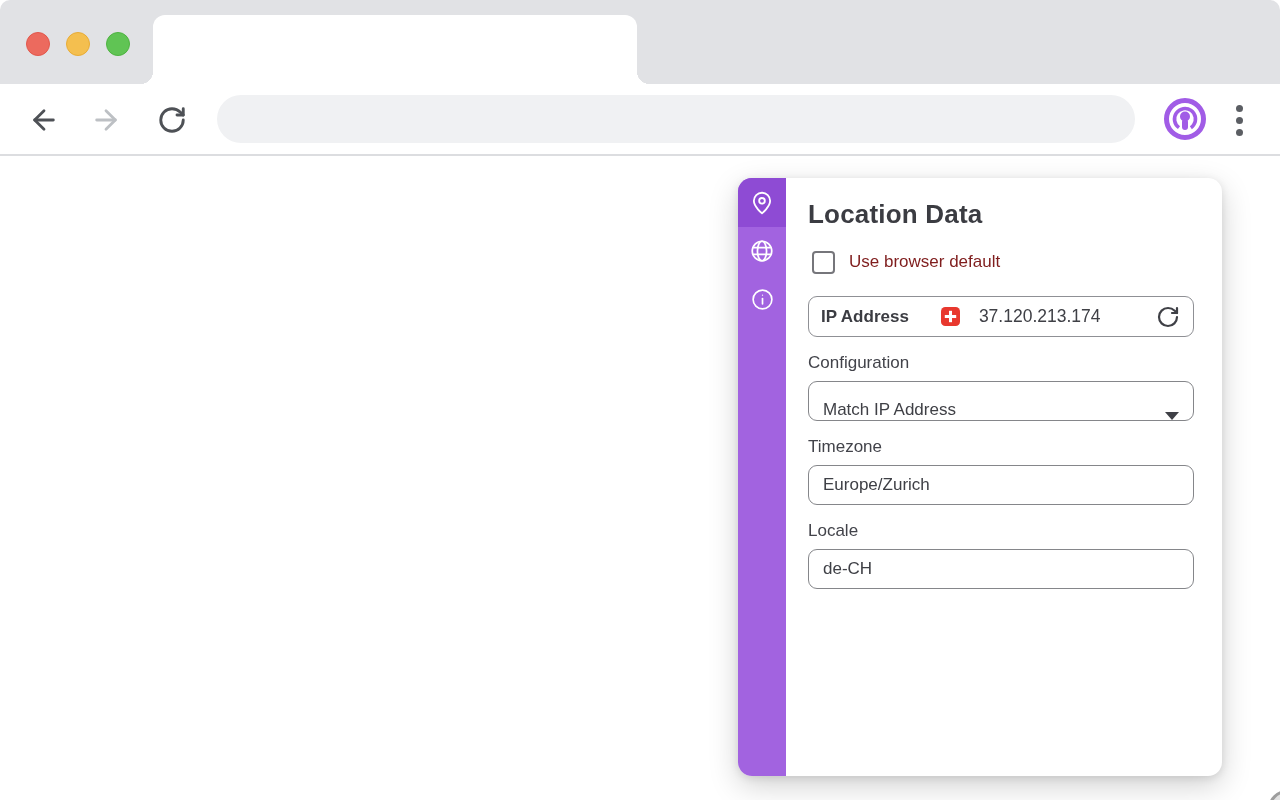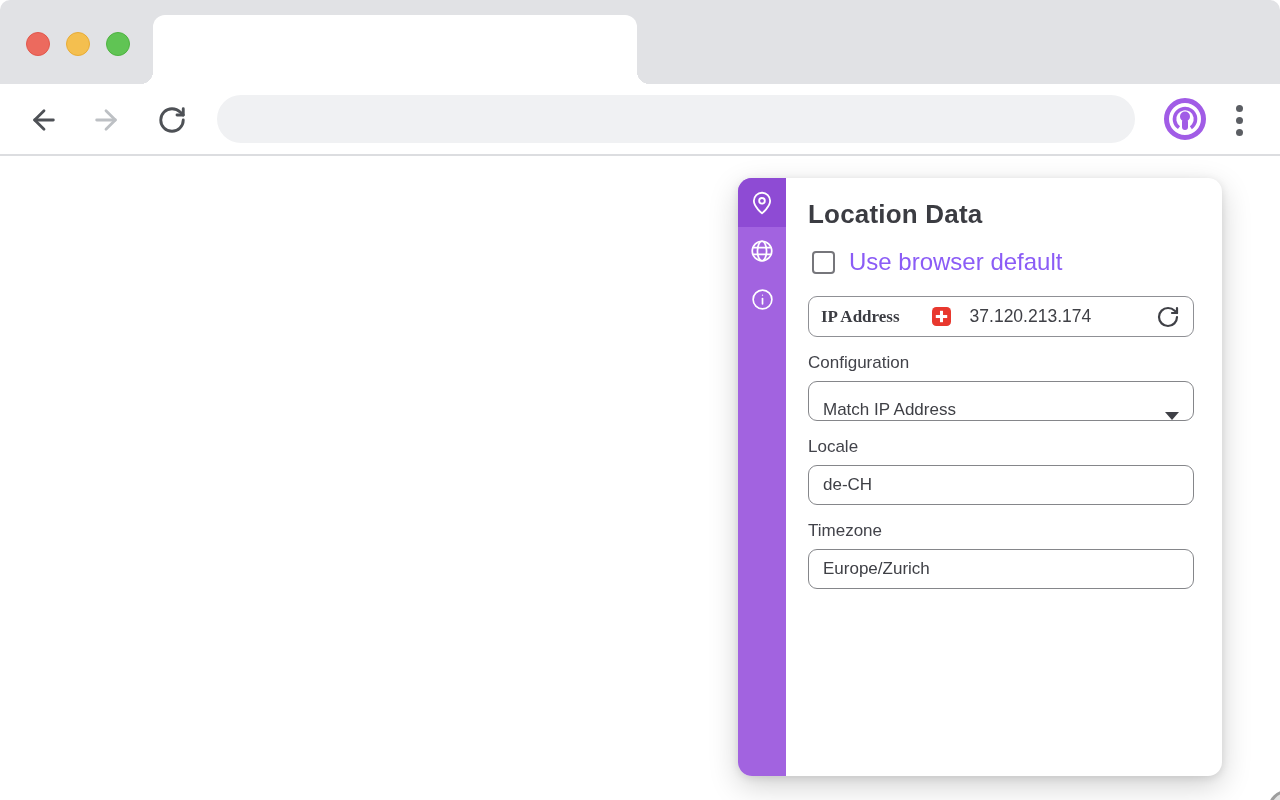--- a/index.html
+++ b/index.html
@@ -53,25 +53,25 @@
   .nav-item { width: 48px; height: 48px; display: flex; align-items: center;
     justify-content: center; cursor: pointer; }
   .nav-item.active { background: var(--accent-active, #8e4bd4); border-radius: 14px 0 0 0; height: 49px; }
 
   .content { position: absolute; left: 48px; top: 0; right: 0; bottom: 0; padding: 20px 28px 0 22px; }
   .popup-title { font-size: 26px; line-height: 32px; font-weight: 700; color: #3b3c42; letter-spacing: .2px; }
 
   .check-row { margin-top: 19px; display: flex; align-items: center; gap: 14px; padding-left: 4px; height: 26px; }
   .checkbox { width: 23px; height: 23px; border: 2px solid #76767b; border-radius: 4px;
     background: #fff; cursor: pointer; flex: 0 0 auto; }
-  .check-label { font-size: 24px; color: #8b5cf6; }
+  .check-label { font-size: 17px; color: #7f1d1d; }
 
   .ip-box { margin-top: 21px; height: 41px; border: 1.5px solid #8f9095; border-radius: 9px;
     display: flex; align-items: center; padding: 0 10px 0 12px; }
-  .ip-label { font-weight: 700; font-size: 17px; color: #3b3c42; font-family: Liberation Serif, serif; }
+  .ip-label { font-weight: 700; font-size: 17px; color: #3b3c42; }
   .flag { margin-left: 32px; width: 19px; height: 19px; flex: 0 0 auto; }
   .ip-value { margin-left: 19px; font-size: 17.5px; color: #3f4046; }
   .refresh-btn { margin-left: auto; width: 30px; height: 30px; border: none; background: transparent;
     cursor: pointer; display: flex; align-items: center; justify-content: center; }
 
   .group { margin-top: 17px; }
   .group-label { display: block; font-size: 17px; line-height: 18px; color: #42434a; margin-bottom: 9px; }
   .field { width: 100%; height: 40px; border: 1.4px solid #85868a; border-radius: 9px;
     background: #fff; display: flex; align-items: flex-end; padding: 0 14px;
     font-size: 17px; color: #3f4046; }
@@ -187,26 +187,26 @@
 
       <div class="group">
         <span class="group-label">Configuration</span>
         <div class="field select-field" role="listbox">
           <span>Match IP Address</span>
           <span class="caret"></span>
         </div>
       </div>
 
       <div class="group">
+        <span class="group-label">Timezone</span>
+        <input class="field" value="Europe/Zurich" style="">
+      </div>
+
+      <div class="group">
         <span class="group-label">Locale</span>
         <input class="field" value="de-CH" style="">
       </div>
 
-      <div class="group">
-        <span class="group-label">Timezone</span>
-        <input class="field" value="Europe/Zurich" style="">
-      </div>
-
     </div>
   </div>
 
   <div class="corner-dot"></div>
 </div>
 
 </body></html>

